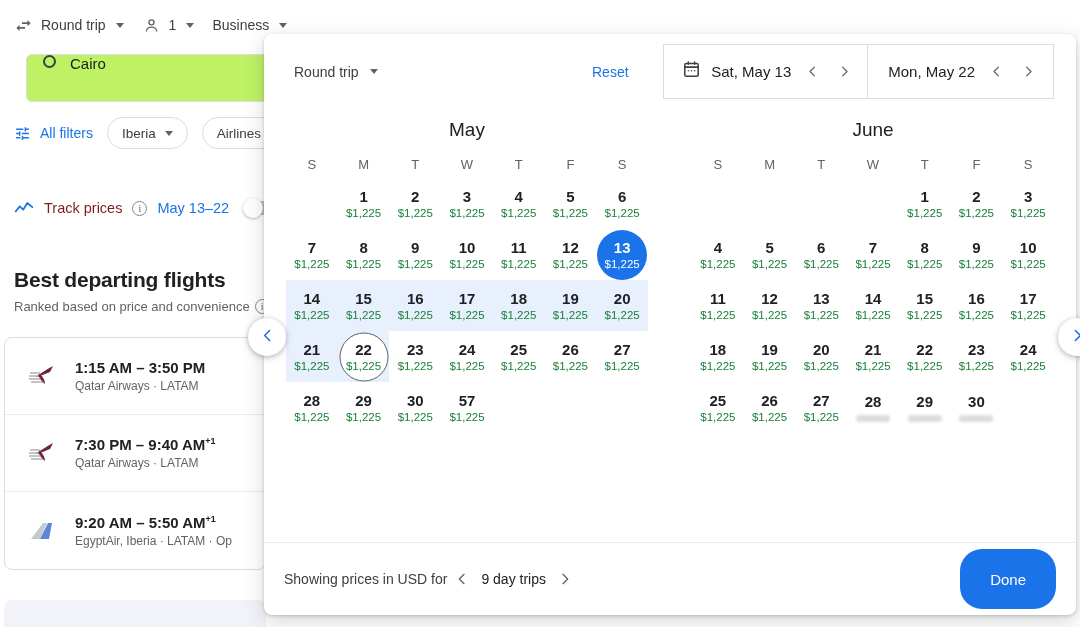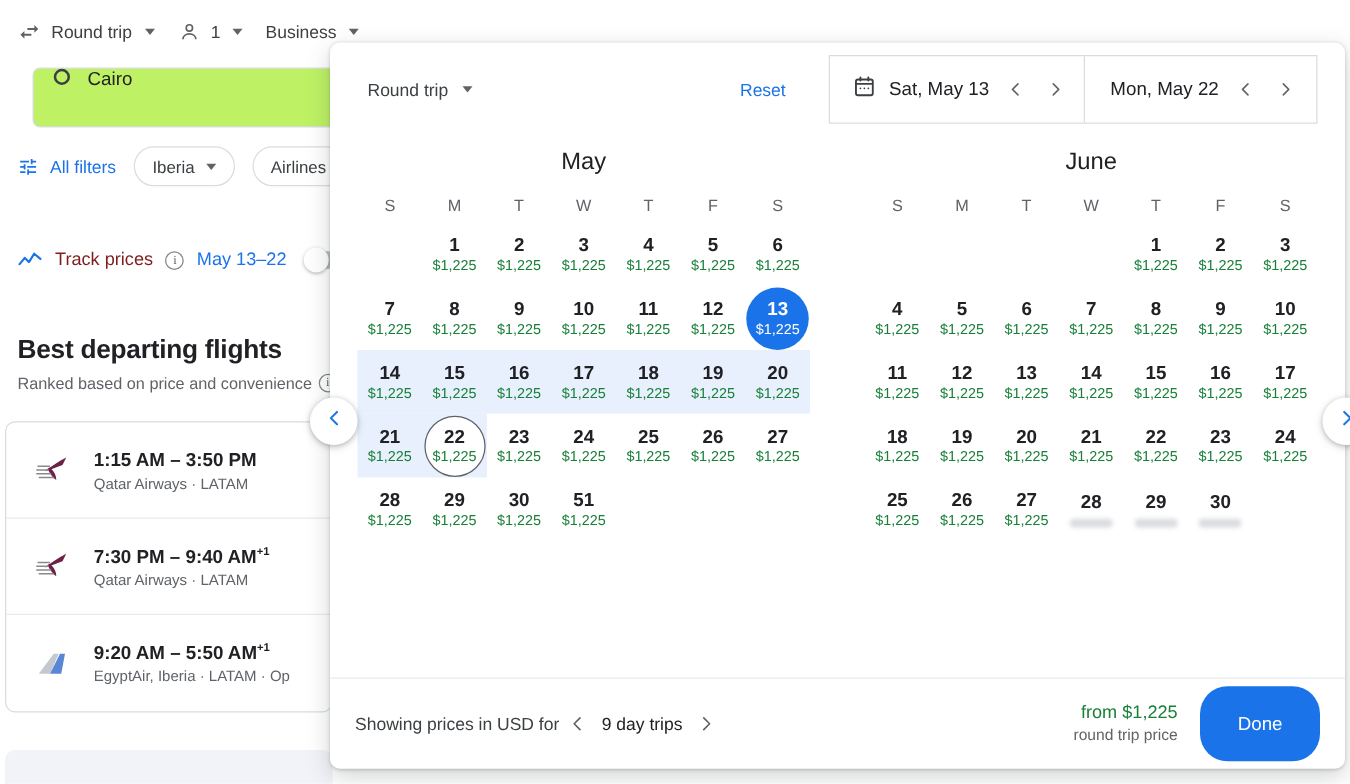--- a/index.html
+++ b/index.html
@@ -547,21 +547,21 @@
               </div>
               <div class="cell">
                 <span class="daynum">29</span>
                 <span class="price">$1,225</span>
               </div>
               <div class="cell">
                 <span class="daynum">30</span>
                 <span class="price">$1,225</span>
               </div>
               <div class="cell">
-                <span class="daynum">51</span>
+                <span class="daynum">57</span>
                 <span class="price">$1,225</span>
               </div>
               <div class="cell empty">
                 <span class="daynum"></span>
               </div>
               <div class="cell empty">
                 <span class="daynum"></span>
               </div>
               <div class="cell empty">
                 <span class="daynum"></span>
@@ -739,21 +739,17 @@
             </svg>
         </span>
         <span class="trip-len">9 day trips</span>
         <span class="chev-btn">
           <svg width="16" height="16" viewBox="0 0 24 24" fill="none" stroke="#5f6368" stroke-width="2" stroke-linecap="round" stroke-linejoin="round">
               <polyline points="9 5 16 12 9 19"></polyline>
             </svg>
         </span>
       </div>
       <div class="footer-right">
-        <div class="price-block">
-          <div class="price-from">from $1,225</div>
-          <div class="price-note">round trip price</div>
-        </div>
         <button class="done-btn">Done</button>
       </div>
     </div>
   </div>
 </div>
 
 </body></html>

